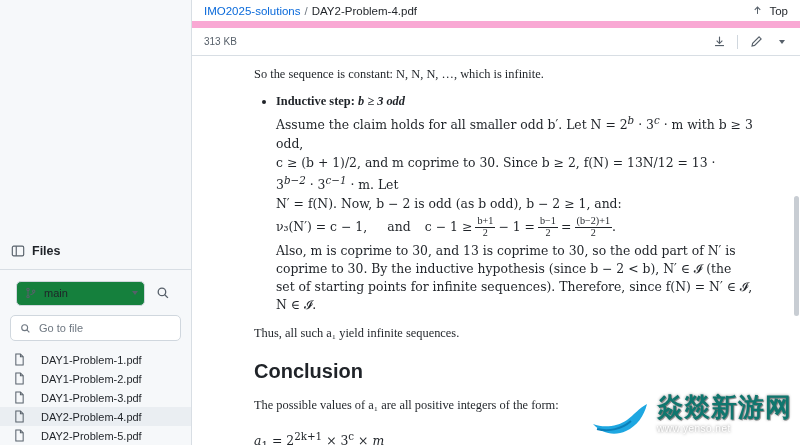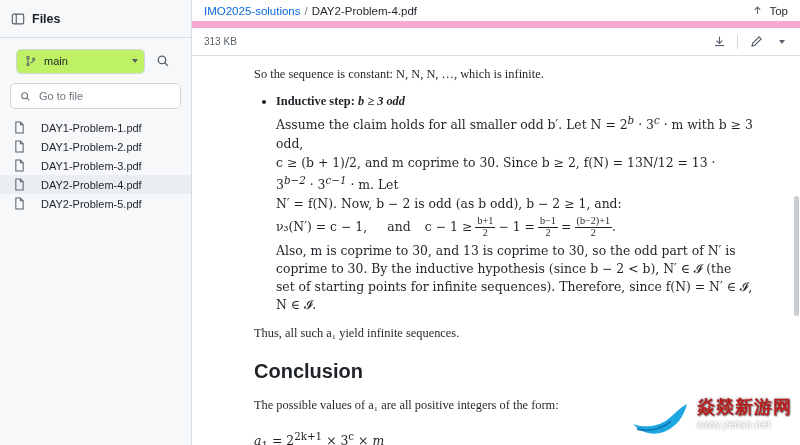--- a/index.html
+++ b/index.html
@@ -19,20 +19,21 @@
 
   
   .sidebar {
     width: 192px;
     height: 445px;
     background: #f6f8fa;
     border-right: 1px solid #d8dee4;
     display: flex;
     flex-direction: column;
     flex: 0 0 192px;
+    justify-content: flex-end;
   }
   .sidebar-header {
     height: 38px;
     display: flex;
     align-items: center;
     gap: 7px;
     padding: 0 10px;
     border-bottom: 1px solid #d8dee4;
     background: #f6f8fa;
   }
@@ -55,21 +56,21 @@
     align-items: center;
     gap: 6px;
     padding: 0 8px;
     margin: 7px 8px 0 8px;
   }
   .branch-select {
     flex: 1 1 auto;
     height: 25px;
     border: 1px solid #d0d7de;
     border-radius: 5px;
-    background: #bef264;
+    background: #15803d;
     display: flex;
     align-items: center;
     gap: 6px;
     padding: 0 6px;
     font-size: 11px;
     color: #1f2328;
   }
   .branch-select .label { flex: 1 1 auto; }
   .chev {
     width: 0; height: 0;
@@ -268,23 +269,23 @@
     width: 62px; height: 48px;
   }
   .wm-text {
     display: flex;
     flex-direction: column;
     align-items: flex-start;
     line-height: 1;
   }
   .wm-cn {
     font-family: "Liberation Sans", sans-serif;
-    font-size: 18px;
+    font-size: 26px;
     font-weight: 700;
-    color: #b91c1c;
+    color: #0f766e;
     text-shadow: 0 0 3px rgba(0,0,0,.45), 1px 1px 0 rgba(0,0,0,.35);
     letter-spacing: 1px;
   }
   .wm-url {
     font-family: Liberation Sans, sans-serif;
     font-size: 10px;
     color: #ffffff;
     text-shadow: 0 0 3px rgba(0,0,0,.5);
     margin-top: 4px;
     letter-spacing: .5px;

